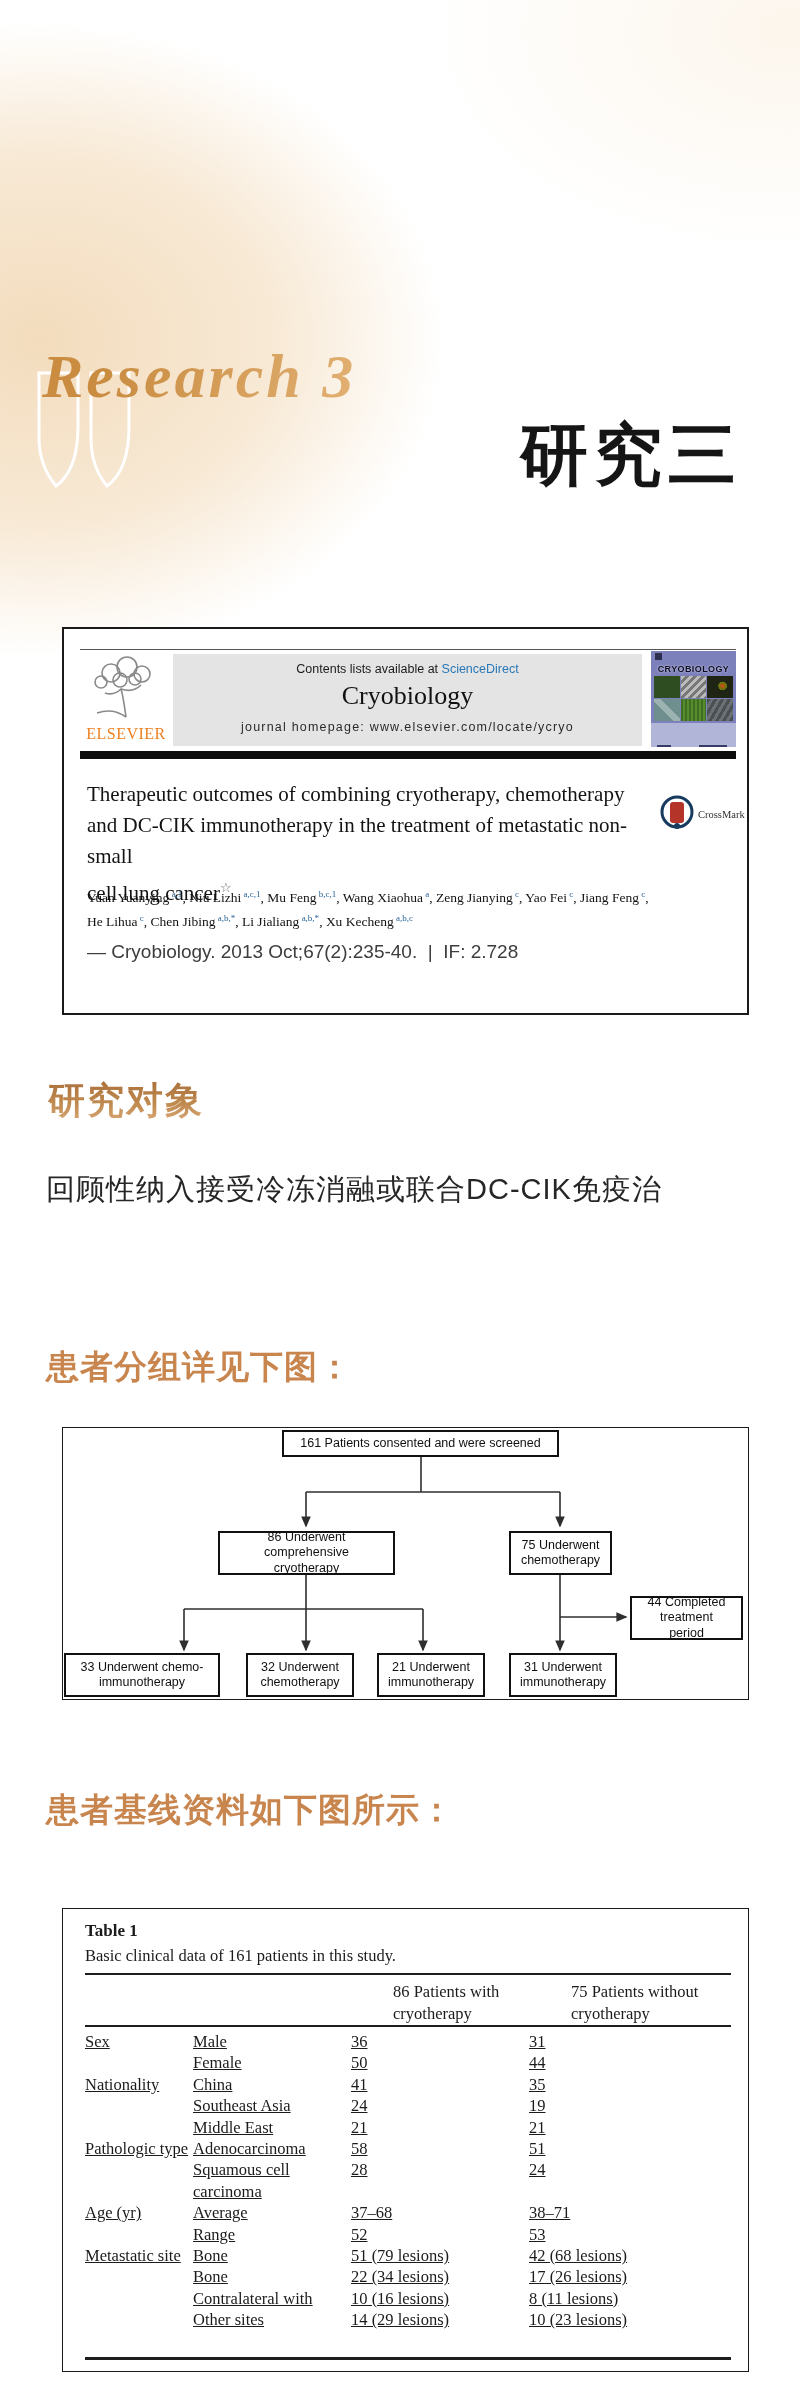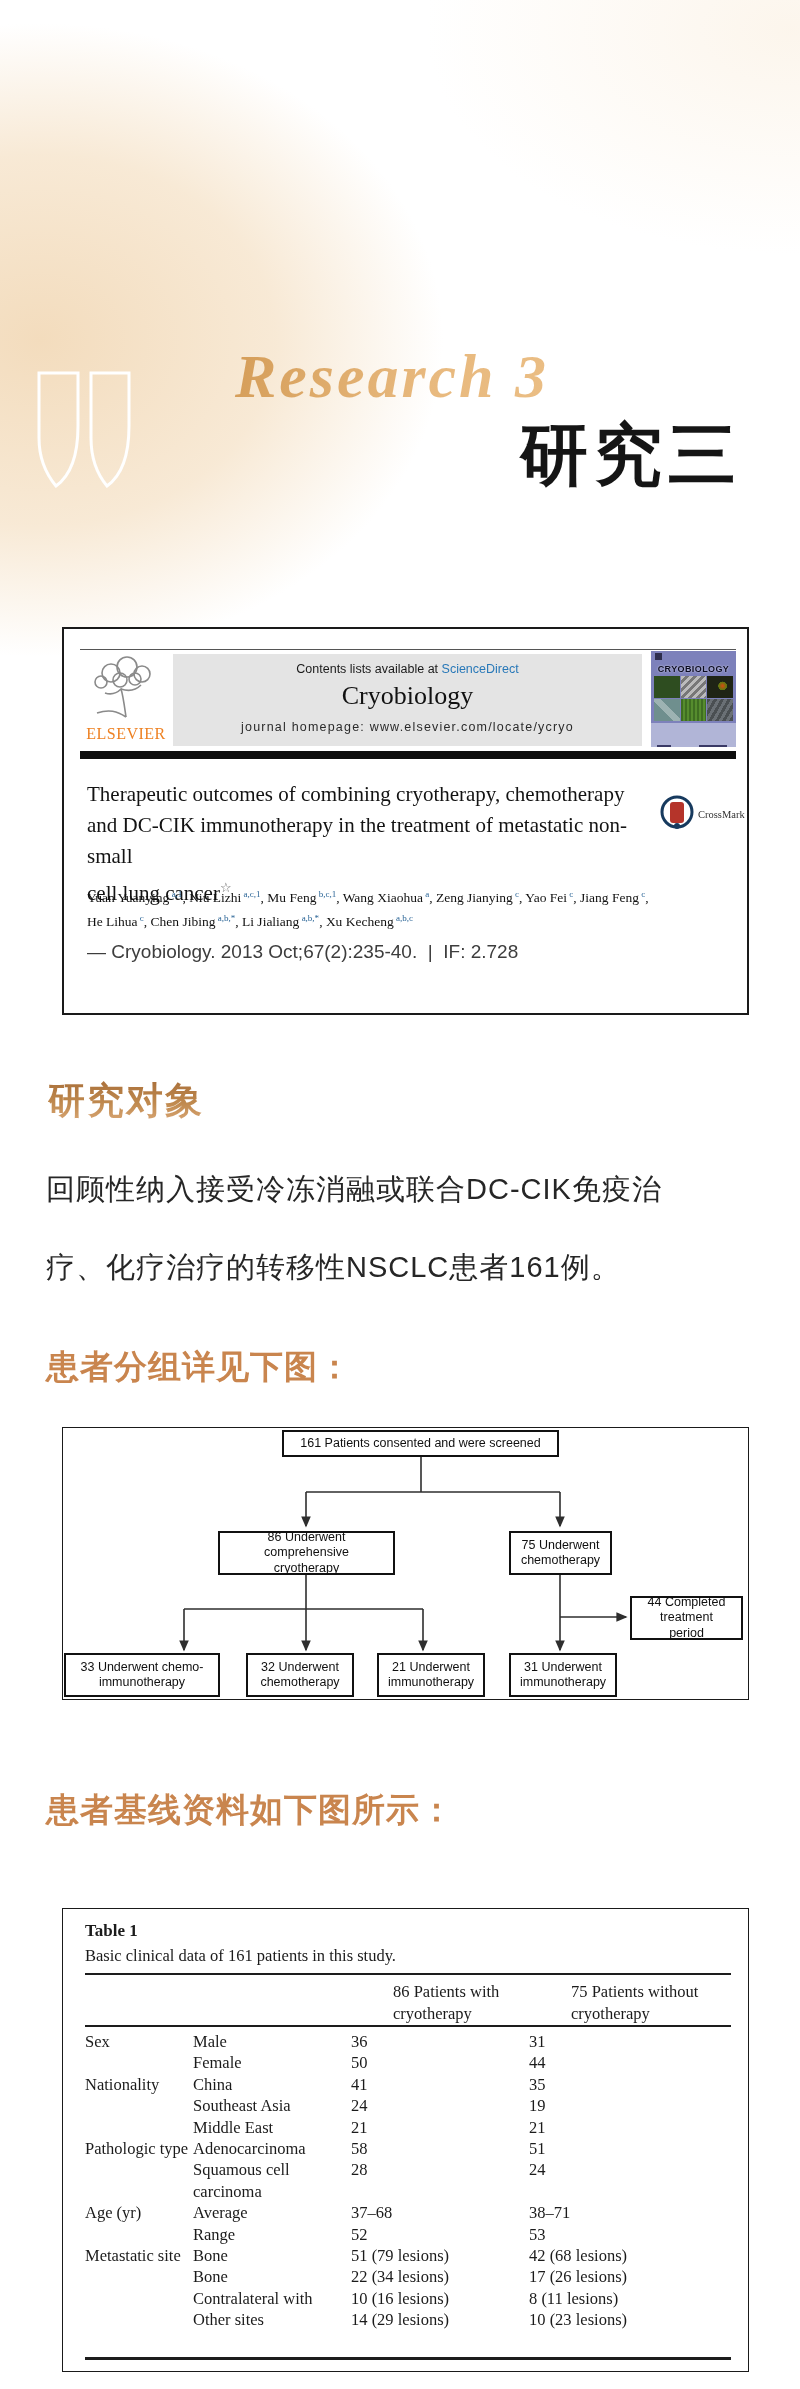--- a/index.html
+++ b/index.html
@@ -9,21 +9,21 @@
     font-family:"Liberation Sans",sans-serif;
   }
   #bg-gradient{
     position:absolute;left:0;top:0;width:800px;height:760px;
     background:
       radial-gradient(ellipse 560px 440px at 40px 340px, #f3dcbd 0%, rgba(246,228,203,0.8) 42%, rgba(252,244,232,0) 72%),
       radial-gradient(ellipse 520px 320px at 790px 30px, rgba(250,238,221,0.55) 0%, rgba(255,255,255,0) 70%);
   }
   
   .hdr-script{
-    position:absolute;right:58px;top:338px;width:700px;text-align:center;
+    position:absolute;right:58px;top:338px;width:700px;text-align:left;
     font-family:"Liberation Serif",serif;font-style:italic;font-weight:700;
     font-size:62px;line-height:76px;letter-spacing:3px;
     background:linear-gradient(105deg,#c98c41 10%,#e8b97e 55%,#edc28a 90%);
     -webkit-background-clip:text;background-clip:text;color:transparent;
   }
   .hdr-cn{
     position:absolute;right:58px;top:414px;width:700px;text-align:right;
     font-family:"Liberation Serif",serif;font-weight:700;
     font-size:68px;line-height:82px;letter-spacing:6px;color:#151515;
   }
@@ -85,21 +85,21 @@
   .tb-caption{position:absolute;left:22px;top:37px;font-size:16.5px;}
   .tb-rule{position:absolute;left:22px;width:646px;background:#1d1d1d;}
   #tb-rule-top{top:64px;height:2px;}
   #tb-rule-head{top:116px;height:2px;}
   #tb-rule-bottom{top:448px;height:3px;}
   .tb-colhead{position:absolute;top:72px;font-size:16.5px;line-height:21.5px;}
   #tb-colhead-1{left:330px;width:150px;}
   #tb-colhead-2{left:508px;width:162px;}
   #table-rows{position:absolute;left:22px;top:122px;width:648px;}
   .trow{display:grid;grid-template-columns:108px 158px 178px 1fr;font-size:16.5px;line-height:21.4px;}
-  .tc{box-sizing:border-box;}
+  .tc{box-sizing:border-box;text-decoration:underline;}
   .tc-group{padding-left:22px;text-indent:-22px;}
   .tc-item{padding-right:28px;}
 </style>
 </head>
 <body>
 
 <div id="bg-gradient"></div>
 
 <div class="quote-wrap">
   <svg width="96" height="120" viewBox="0 0 96 120">
@@ -178,21 +178,20 @@
     <span>Yuan Yuanying<sup>&nbsp;a,1</sup>, Niu Lizhi<sup>&nbsp;a,c,1</sup>, Mu Feng<sup>&nbsp;b,c,1</sup>, Wang Xiaohua<sup>&nbsp;a</sup>, Zeng Jianying<sup>&nbsp;c</sup>, Yao Fei<sup>&nbsp;c</sup>, Jiang Feng<sup>&nbsp;c</sup>,</span><br>
     <span>He Lihua<sup>&nbsp;c</sup>, Chen Jibing<sup>&nbsp;a,b,*</sup>, Li Jialiang<sup>&nbsp;a,b,*</sup>, Xu Kecheng<sup>&nbsp;a,b,c</sup></span>
   </div>
 
   <div class="jc-citation">— Cryobiology. 2013 Oct;67(2):235-40.  |  IF: 2.728</div>
 </div>
 
 <div class="sec-serif" id="sec-subject">研究对象</div>
 <div class="body-para">
   <div>回顾性纳入接受冷冻消融或联合DC-CIK免疫治</div>
-  <div>疗、化疗治疗的转移性NSCLC患者161例。</div>
 </div>
 
 <div class="sec-orange" id="sec-grouping">患者分组详见下图：</div>
 
 <div class="card" id="flow-card">
   <svg id="flow-svg" width="684" height="270" viewBox="0 0 684 270">
     <defs>
       <marker id="ah" markerWidth="8" markerHeight="8" refX="6" refY="3" orient="auto">
         <path d="M0,0 L7,3 L0,6 Z" fill="#2e2e2e"></path>
       </marker>

